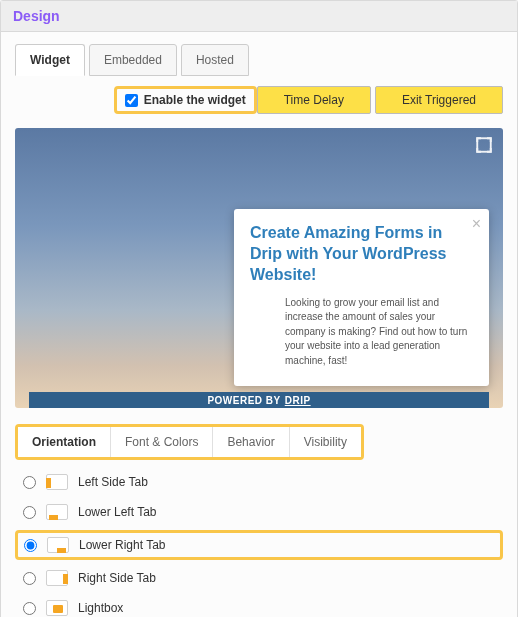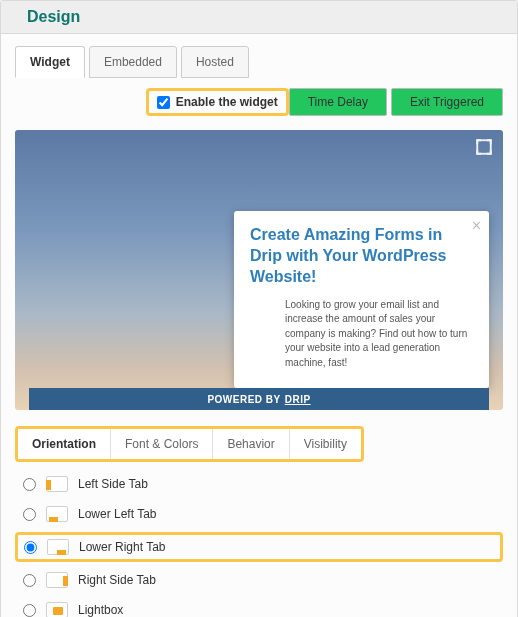--- a/index.html
+++ b/index.html
@@ -14,24 +14,24 @@
   }
   .panel {
     background: #fff;
     border: 1px solid #d9d9d9;
     border-radius: 3px;
     margin: 0;
   }
   .panel-header {
     background: #eeeeee;
     border-bottom: 1px solid #d9d9d9;
-    padding: 7px 26px;
+    padding: 7px 12px;
     font-weight: 600;
-    font-size: 16px;
-    color: #0f766e;
+    font-size: 14px;
+    color: #8b5cf6;
   }
   .panel-body {
     padding: 12px 14px 16px 14px;
     background: #fcfcfc;
   }
   
   .tabs {
     display: flex;
     gap: 4px;
     margin-bottom: 10px;
@@ -72,22 +72,22 @@
   }
   .highlight-box input[type=checkbox] {
     margin: 0;
   }
   .btn-group {
     display: flex;
     gap: 4px;
   }
   .btn {
     border: 1px solid #bbb;
-    background: #22c55e;
-    padding: 6px 18px;
+    background: #fde047;
+    padding: 6px 26px;
     font-size: 12px;
     border-radius: 2px;
     color: #333;
     cursor: pointer;
   }
   
   .preview {
     position: relative;
     width: 100%;
     height: 280px;
@@ -134,21 +134,21 @@
     color: #555;
     line-height: 1.45;
     margin-bottom: 10px;
     margin-left: 35px;
   }
   .powered-bar {
     position: absolute;
     left: 14px;
     right: 14px;
     bottom: 0;
-    height: 22px;
+    height: 16px;
     background: #2f5f8a;
     color: #fff;
     font-size: 10px;
     font-weight: 700;
     letter-spacing: 0.5px;
     display: flex;
     align-items: center;
     justify-content: center;
     gap: 4px;
   }

